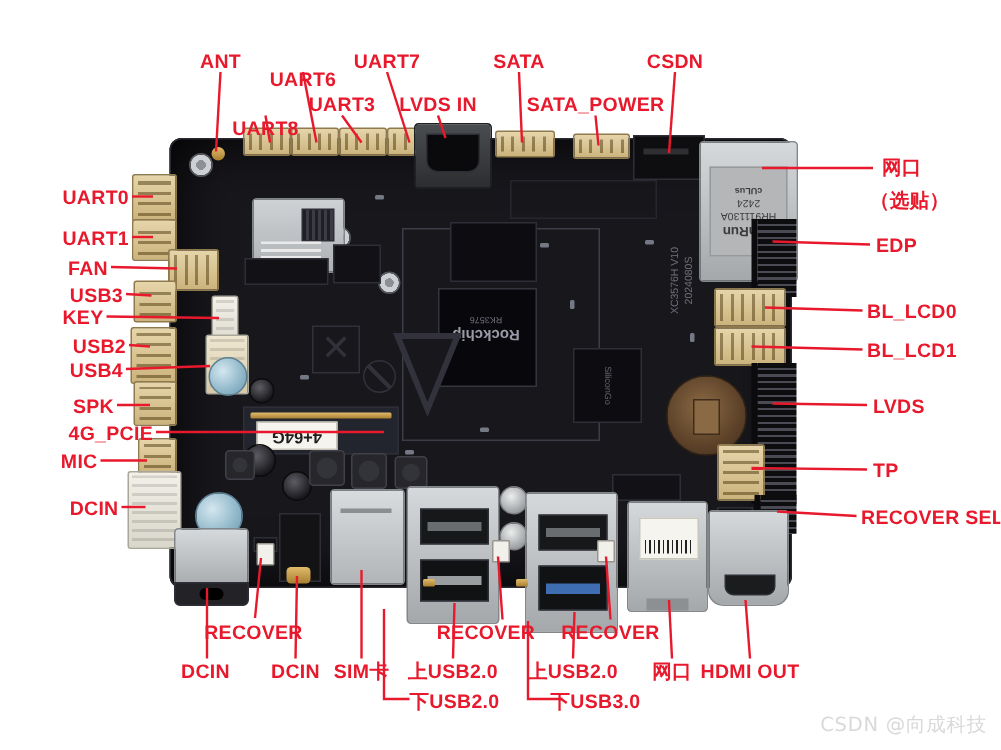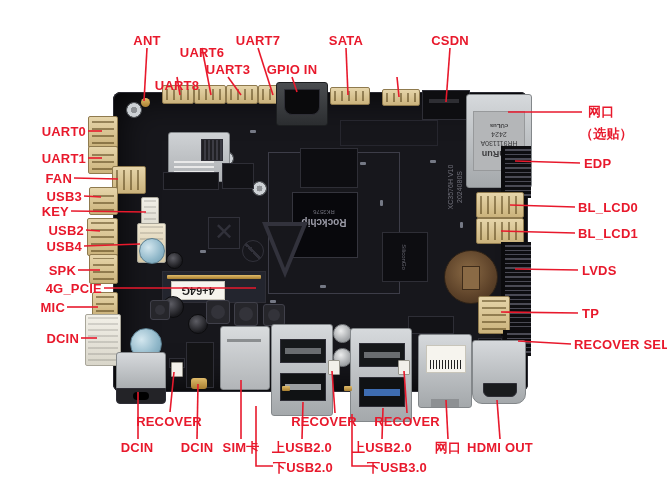--- a/index.html
+++ b/index.html
@@ -300,21 +300,22 @@
   </svg>
 
   <div class="lbl c" style="left:147px;top:33px;">ANT</div>
   <div class="lbl c" style="left:202px;top:33px;margin-top:12px;">UART6</div>
   <div class="lbl c" style="left:258px;top:33px;">UART7</div>
   <div class="lbl c" style="left:346px;top:33px;">SATA</div>
   <div class="lbl c" style="left:450px;top:33px;">CSDN</div>
 
   <div class="lbl c" style="left:177px;top:78px;">UART8</div>
   <div class="lbl c" style="left:228px;top:62px;">UART3</div>
-  <div class="lbl c" style="left:292px;top:62px;">GPIO IN</div>
+  <div class="lbl c" style="left:292px;top:62px;">LVDS IN</div>
+  <div class="lbl c" style="left:397px;top:62px;">SATA_POWER</div>
 
   <div class="lbl r" style="left:86px;top:124px;">UART0</div>
   <div class="lbl r" style="left:86px;top:151px;">UART1</div>
   <div class="lbl r" style="left:72px;top:171px;">FAN</div>
   <div class="lbl r" style="left:82px;top:189px;">USB3</div>
   <div class="lbl r" style="left:69px;top:204px;">KEY</div>
   <div class="lbl r" style="left:84px;top:223px;">USB2</div>
   <div class="lbl r" style="left:82px;top:239px;">USB4</div>
   <div class="lbl r" style="left:76px;top:263px;">SPK</div>
   <div class="lbl r" style="left:102px;top:281px;">4G_PCIE</div>
@@ -336,13 +337,14 @@
   <div class="lbl c" style="left:137px;top:440px;">DCIN</div>
   <div class="lbl c" style="left:197px;top:440px;">DCIN</div>
   <div class="lbl c" style="left:241px;top:440px;">SIM卡</div>
   <div class="lbl c" style="left:302px;top:440px;">上USB2.0</div>
   <div class="lbl c" style="left:303px;top:460px;">下USB2.0</div>
   <div class="lbl c" style="left:382px;top:440px;">上USB2.0</div>
   <div class="lbl c" style="left:397px;top:460px;">下USB3.0</div>
   <div class="lbl c" style="left:448px;top:440px;">网口</div>
   <div class="lbl c" style="left:500px;top:440px;">HDMI OUT</div>
 
+  <div class="wm">CSDN @向成科技</div>
 </div>
 
 </body></html>

